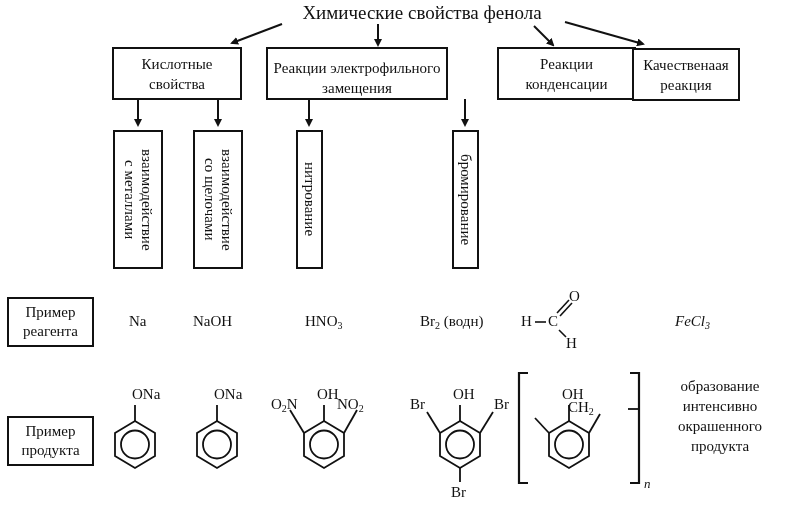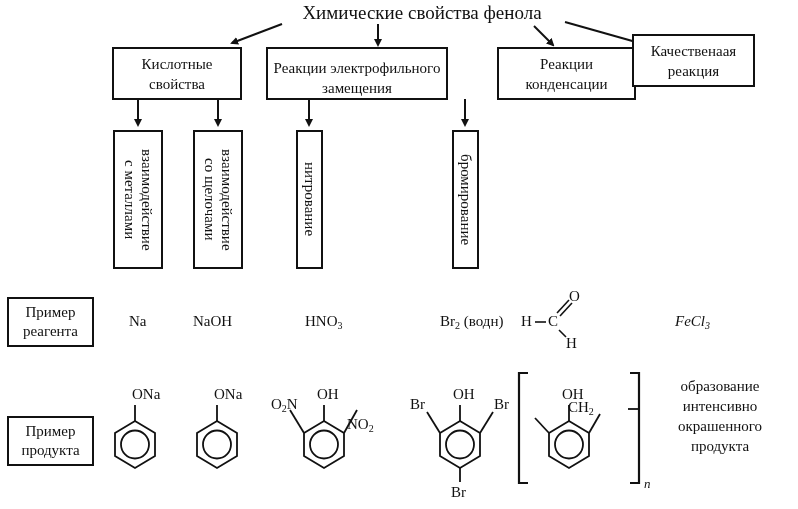--- a/index.html
+++ b/index.html
@@ -89,21 +89,21 @@
 свойства</span>
 </div>
 <div class="box" style="left:266px;top:47px;width:182px;height:53px;align-items:flex-end;">
   <span class="desc">Реакции электрофильного
 замещения</span>
 </div>
 <div class="box" style="left:497px;top:47px;width:139px;height:53px;">
   <span class="desc">Реакции
 конденсации</span>
 </div>
-<div class="box" style="left:632px;top:34px;width:123px;height:53px;">
+<div class="box" style="left:632px;top:48px;width:108px;height:53px;">
   <span class="desc">Качественаая
 реакция</span>
 </div>
 
 <div class="vbox" style="left:113px;top:130px;width:50px;height:139px;">
   <span class="vtext">взаимодействие
 с металлами</span>
 </div>
 <div class="vbox" style="left:193px;top:130px;width:50px;height:139px;">
   <span class="vtext">взаимодействие
@@ -123,39 +123,39 @@
 <div class="box" style="left:7px;top:416px;width:87px;height:50px;">
   <span class="desc" style="line-height:19px;">Пример
 продукта</span>
 </div>
 
 <div class="lbl" style="left:129px;top:313px;">Na</div>
 <div class="lbl" style="left:193px;top:313px;">NaOH</div>
 <div class="lbl" style="left:305px;top:313px;">
   <span>HNO</span><span class="sub">3</span>
 </div>
-<div class="lbl" style="left:420px;top:313px;margin-left:20px;">
+<div class="lbl" style="left:420px;top:313px;">
   <span>Br</span><span class="sub">2</span><span style="white-space:pre;"> (водн)</span>
 </div>
 <div class="lbl" style="left:521px;top:313px;">H</div>
 <div class="lbl" style="left:548px;top:313px;">C</div>
 <div class="lbl" style="left:569px;top:288px;">O</div>
 <div class="lbl" style="left:566px;top:335px;">H</div>
 <div class="lbl" style="left:675px;top:313px;font-style:italic;">
   <span>FeCl</span><span class="sub">3</span>
 </div>
 
 <div class="lbl" style="left:132px;top:386px;">ONa</div>
 <div class="lbl" style="left:214px;top:386px;">ONa</div>
 
 <div class="lbl" style="left:317px;top:386px;">OH</div>
 <div class="lbl" style="left:263px;top:396px;margin-left:8px;">
   <span>O</span><span class="sub">2</span><span>N</span>
 </div>
-<div class="lbl" style="left:347px;top:396px;margin-top:20px;">
+<div class="lbl" style="left:337px;top:396px;">
   <span>NO</span><span class="sub">2</span>
 </div>
 
 <div class="lbl" style="left:453px;top:386px;">OH</div>
 <div class="lbl" style="left:410px;top:396px;">Br</div>
 <div class="lbl" style="left:494px;top:396px;">Br</div>
 <div class="lbl" style="left:451px;top:484px;">Br</div>
 
 <div class="lbl" style="left:562px;top:386px;">OH</div>
 <div class="lbl" style="left:568px;top:399px;">

